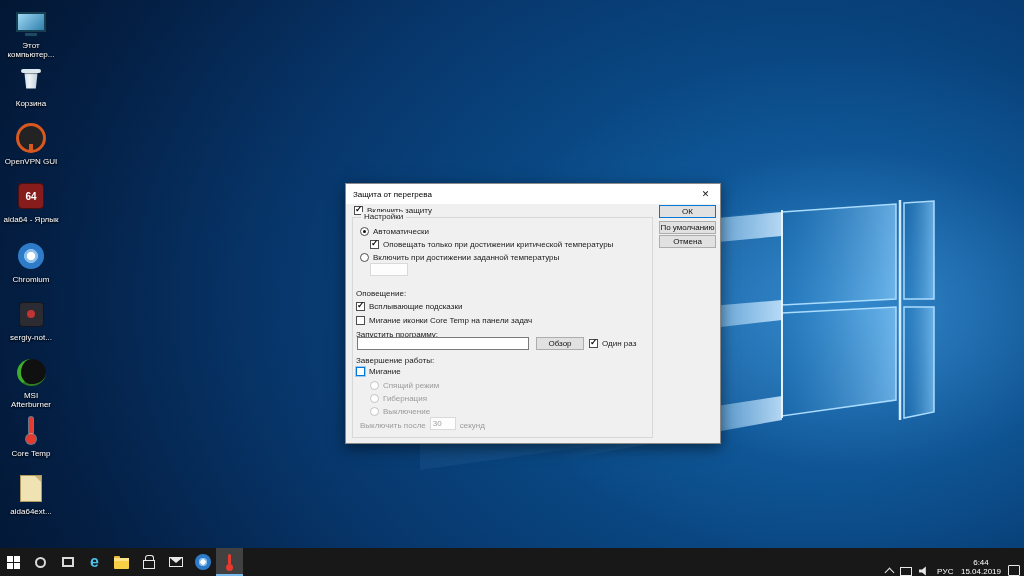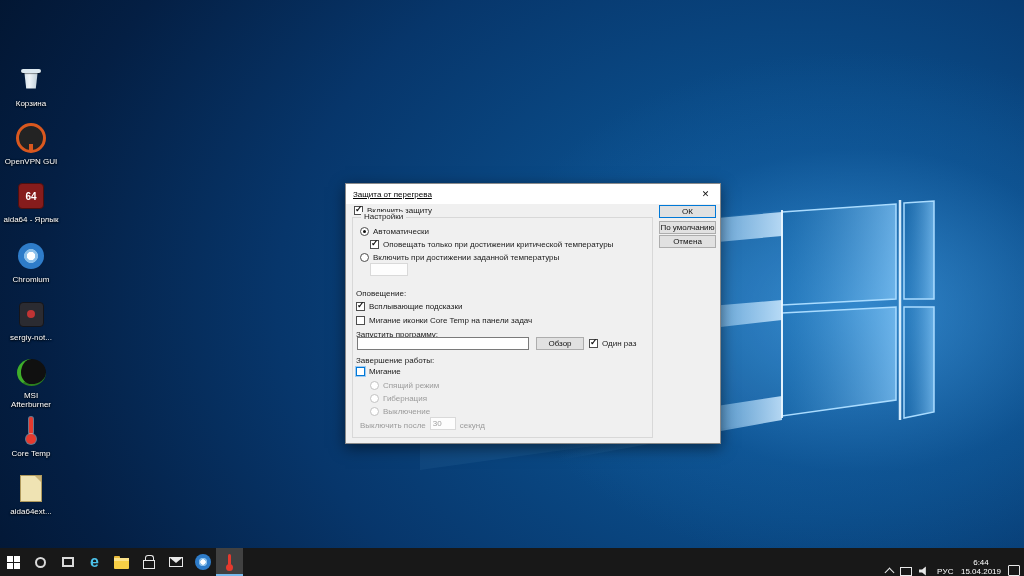--- a/index.html
+++ b/index.html
@@ -44,21 +44,21 @@
   .ic-coretemp::before { content:""; position:absolute; left:15px; top:3px; width:4px; height:17px; background:#e53a2e; border-radius:2px; box-shadow:0 0 0 1px #ffffff66; }
   .ic-coretemp::after { content:""; position:absolute; left:12px; bottom:2px; width:10px; height:10px; background:#e53a2e; border-radius:50%; box-shadow:0 0 0 1px #ffffff66; }
 
   .ic-aidaext::before { content:""; width:20px; height:25px; background:#efe3b3; border:1px solid #b09a5d; }
   .ic-aidaext::after { content:""; position:absolute; top:4px; right:7px; border-left:6px solid transparent; border-top:6px solid #c9b276; }
 
   
   .dialog { position:absolute; left:345px; top:183px; width:376px; height:261px; background:#f0f0f0;
             border:1px solid #8a8a8a; box-shadow:0 4px 14px rgba(0,0,0,0.5); font-size:8px; color:#1a1a1a; }
   .titlebar { position:absolute; left:0; top:0; right:0; height:20px; background:#ffffff; display:flex; align-items:center; }
-  .title { padding-left:7px; font-size:8px; color:#000;text-decoration:underline; }
+  .title { padding-left:7px; font-size:8px; color:#000; }
   .close-btn { margin-left:auto; width:29px; height:20px; display:flex; align-items:center; justify-content:center; font-size:9px; color:#111; }
 
   .group { position:absolute; left:6px; top:33px; width:301px; height:221px; border:1px solid #d8d8d8; }
   .group-label { position:absolute; left:8px; top:-6px; background:#f0f0f0; padding:0 3px; font-size:8px; color:#1a1a1a; }
 
   .row { position:absolute; display:flex; align-items:flex-end; gap:4px; font-size:8px; line-height:9px; white-space:nowrap; color:#1a1a1a; }
   .row.disabled { color:#9b9b9b; }
   .slabel { position:absolute; font-size:8px; line-height:9px; white-space:nowrap; color:#1a1a1a; }
 
   .cb { width:9px; height:9px; border:1px solid #4d4d4d; background:#fff; flex:none; position:relative; }
@@ -129,20 +129,24 @@
     <polygon points="782,300 520,322 520,350 782,320" fill="url(#beam)"></polygon>
     <polygon points="782,396 560,430 560,460 782,420" fill="url(#beam)"></polygon>
     <polygon points="782,212 896,204 896,299 782,305" fill="url(#pane)" stroke="#aadcff" stroke-width="1.5"></polygon>
     <polygon points="904,203 934,201 934,299 904,299" fill="url(#pane)" stroke="#aadcff" stroke-width="1.5"></polygon>
     <polygon points="782,313 896,307 896,400 782,416" fill="url(#pane)" stroke="#aadcff" stroke-width="1.5"></polygon>
     <polygon points="904,307 934,307 934,412 904,418" fill="url(#pane)" stroke="#aadcff" stroke-width="1.5"></polygon>
     <line x1="900" y1="200" x2="900" y2="420" stroke="#dff2ff" stroke-width="2.5" opacity="0.95"></line>
     <line x1="782" y1="210" x2="782" y2="418" stroke="#eef8ff" stroke-width="2" opacity="0.9"></line>
   </svg>
 
+  <div class="dicon" style="top:6px">
+    <div class="ic ic-pc"></div>
+    <div class="dlabel">Этот компьютер...</div>
+  </div>
   <div class="dicon" style="top:64px">
     <div class="ic ic-bin"></div>
     <div class="dlabel">Корзина</div>
   </div>
   <div class="dicon" style="top:122px">
     <div class="ic ic-ovpn"></div>
     <div class="dlabel">OpenVPN GUI</div>
   </div>
   <div class="dicon" style="top:180px">
     <div class="ic ic-aida"></div>

